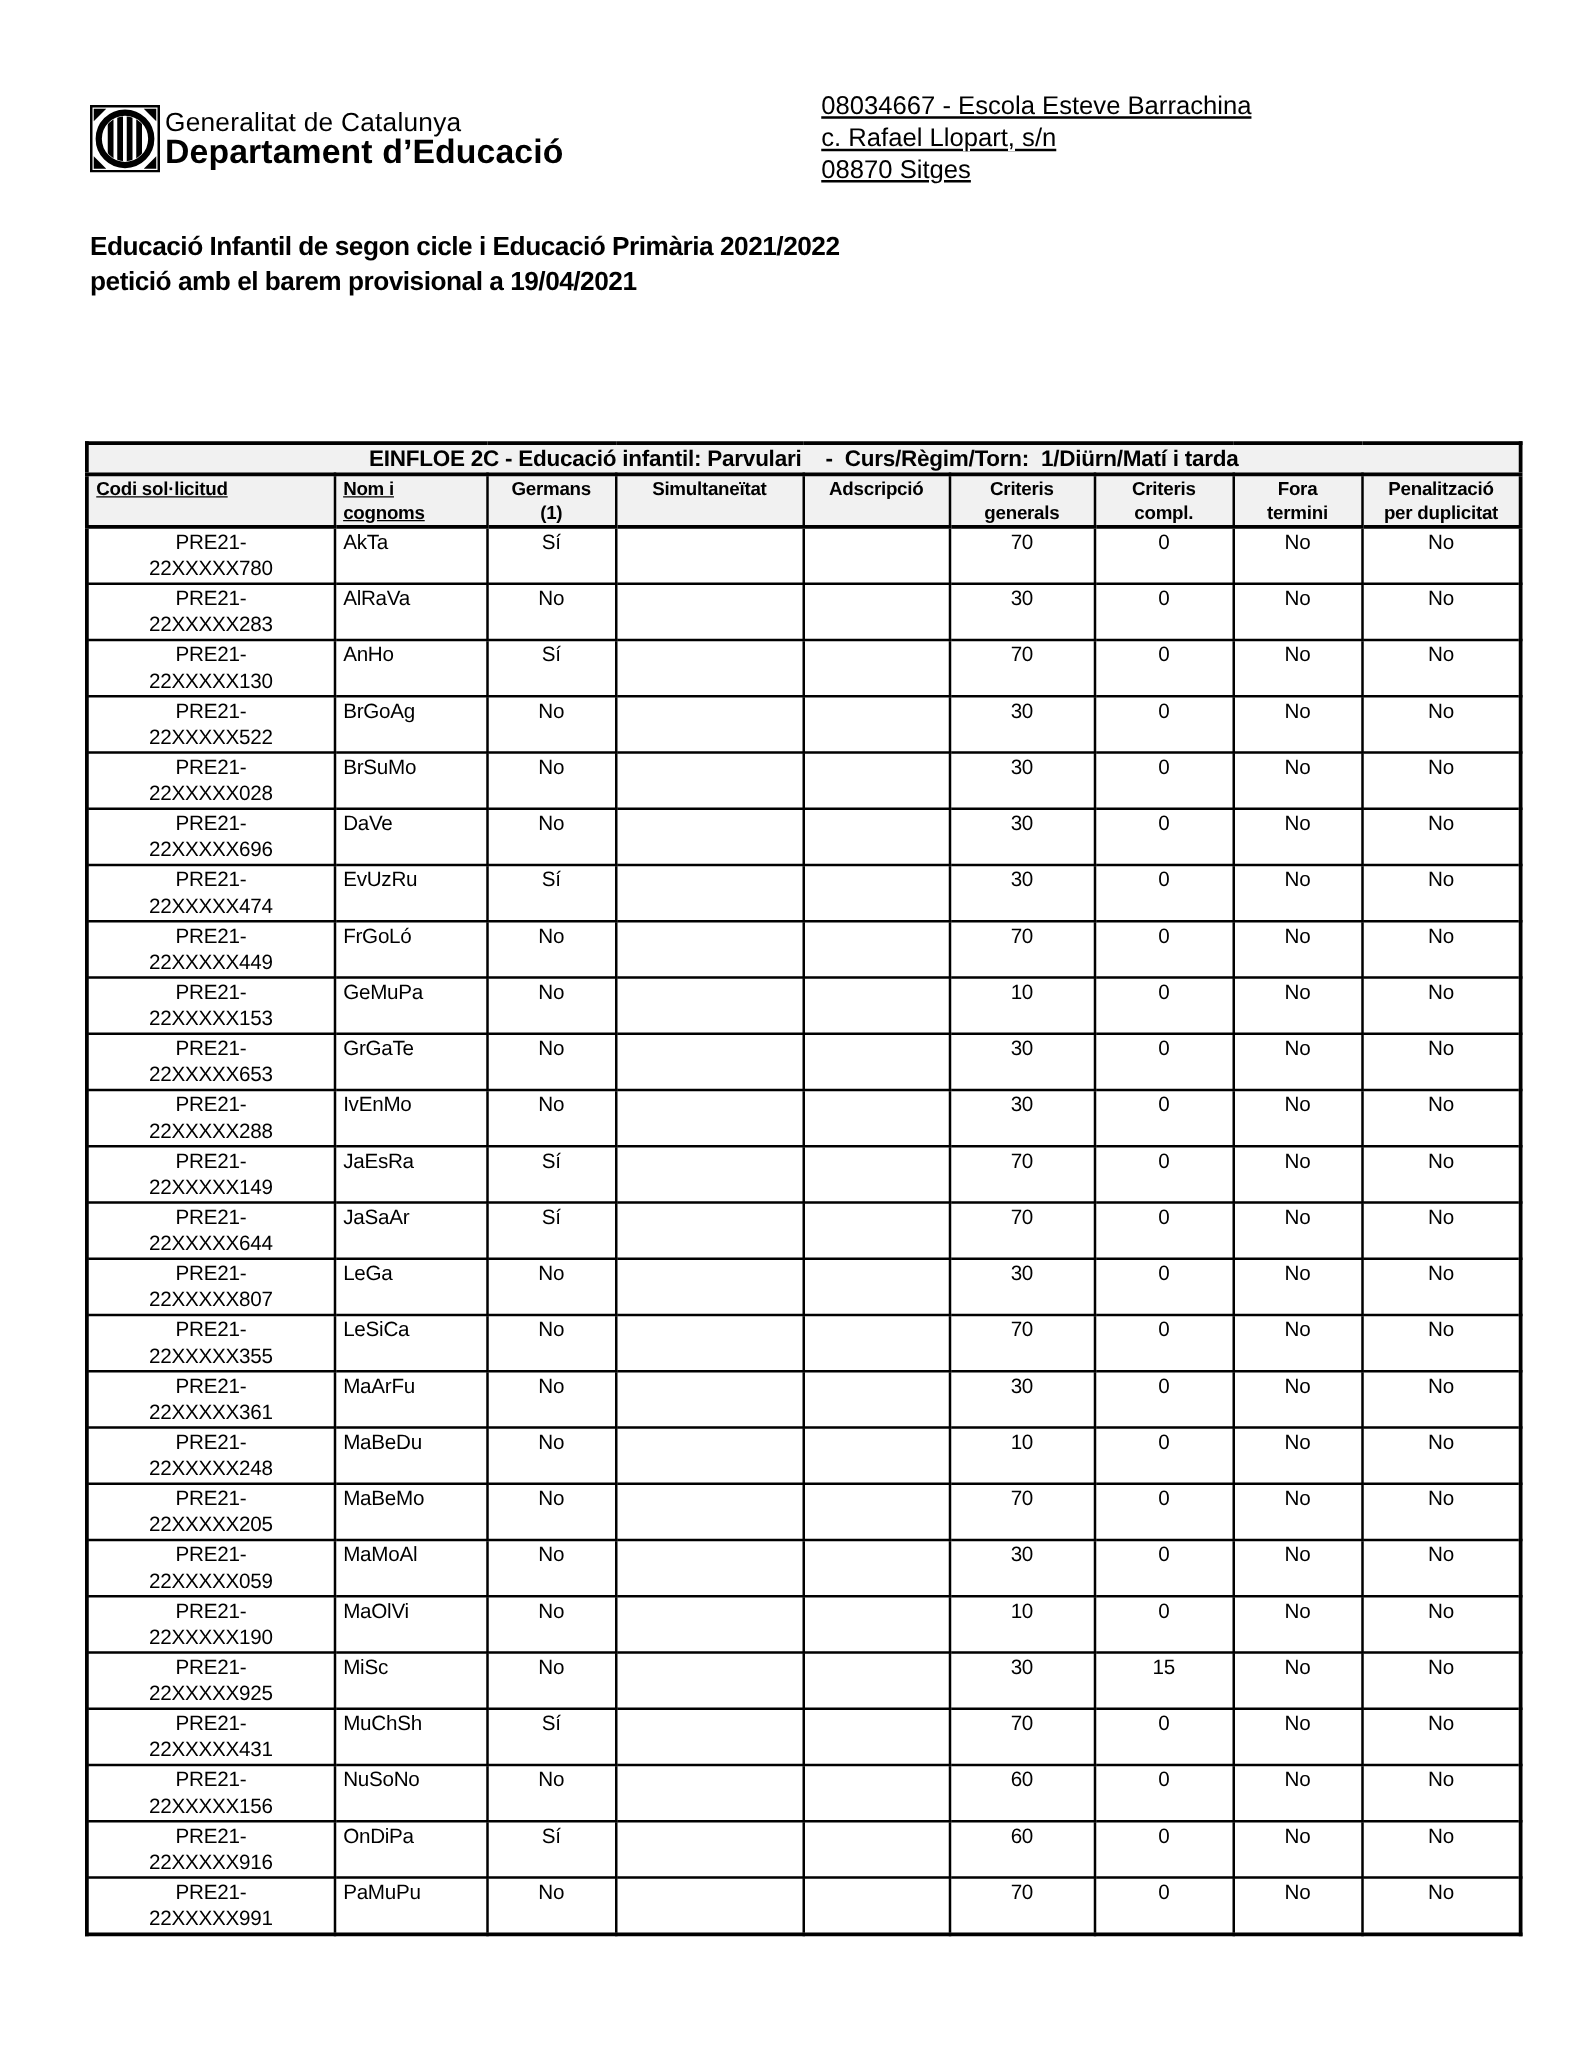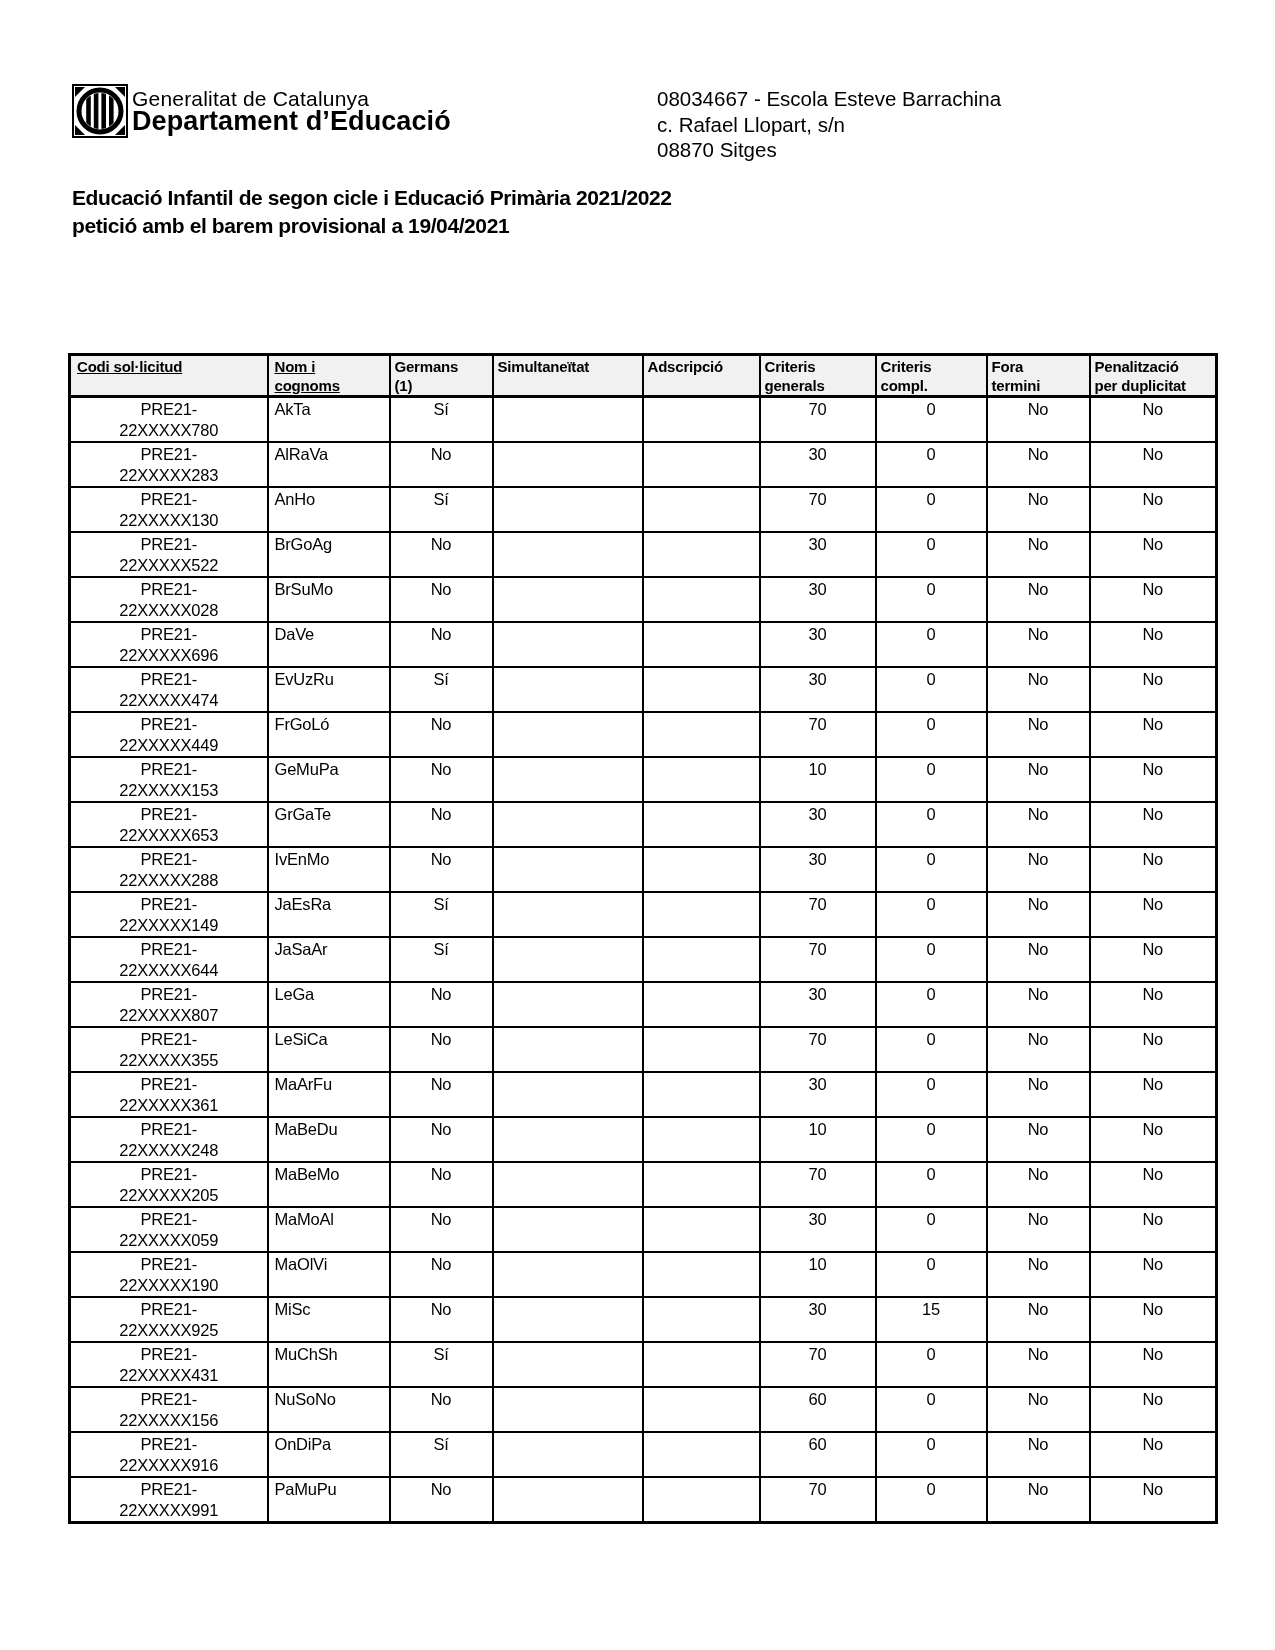--- a/index.html
+++ b/index.html
@@ -10,21 +10,21 @@
   }
   .page { position:relative; width:1275px; height:1295px; background:#fff; }
 
   
   .logo { position:absolute; left:72px; top:84px; width:56px; height:54px; }
   .brand-text { position:absolute; left:132px; top:87px; line-height:23px; white-space:nowrap; }
   .brand-line1 { font-size:21px; font-weight:normal; letter-spacing:0.2px; }
   .brand-line2 { font-size:27px; font-weight:bold; letter-spacing:0.1px; }
 
   
-  .school { position:absolute; left:657px; top:86px; line-height:25.5px; white-space:nowrap; }
+  .school { position:absolute; left:657px; top:72px; line-height:25.5px; white-space:nowrap;text-decoration:underline; }
   .school div { font-size:20.5px; }
 
   
   .doc-title { position:absolute; left:72px; top:184px; line-height:27.5px; white-space:nowrap; }
   .doc-title div { font-size:21px; font-weight:bold; letter-spacing:-0.4px; }
 
   
   .tbl-wrap { position:absolute; left:68px; top:353px; width:1147px; }
   table {
     border-collapse:collapse; table-layout:fixed; width:1147px;
@@ -32,21 +32,21 @@
   }
   th, td { border:2px solid #000; overflow:hidden; }
   th.group {
     background:#f1f1f1; font-size:18px; font-weight:bold;
     text-align:center; white-space:pre; height:24px; padding:1px 0 0;
     border-bottom:3px solid #000; letter-spacing:-0.2px;
   }
   tr.cols th {
     background:#f1f1f1; font-size:15px; font-weight:bold;
     vertical-align:top; padding:2px 4px 0; height:41px; line-height:18.5px;
-    border-bottom:3px solid #000; text-align:left; letter-spacing:-0.2px;
+    border-bottom:3px solid #000; text-align:center; letter-spacing:-0.2px;
   }
   tr.cols th.h-left { text-align:left; padding-left:6px;text-decoration:underline; }
   td {
     font-size:16.5px; line-height:21px; vertical-align:top;
     text-align:center; padding:1px 3px 0; height:42px; letter-spacing:-0.2px;
   }
   td.c-left { text-align:left; padding-left:6px; }
 </style>
 </head>
 <body>
@@ -98,20 +98,23 @@
           <col style="width:122px">
           <col style="width:103px">
         <col style="width:150px">
           <col style="width:117px">
           <col style="width:116px">
         <col style="width:111px">
           <col style="width:103px">
           <col style="width:127px">
       </colgroup>
       <thead>
+        <tr>
+          <th class="group" colspan="9">EINFLOE 2C - Educació infantil: Parvulari    -  Curs/Règim/Torn:  1/Diürn/Matí i tarda</th>
+        </tr>
         <tr class="cols">
           <th class="h-left">
             <div>Codi sol·licitud</div>
             <div></div>
           </th>
           <th class="h-left">
             <div>Nom i</div>
             <div>cognoms</div>
           </th>
           <th>

